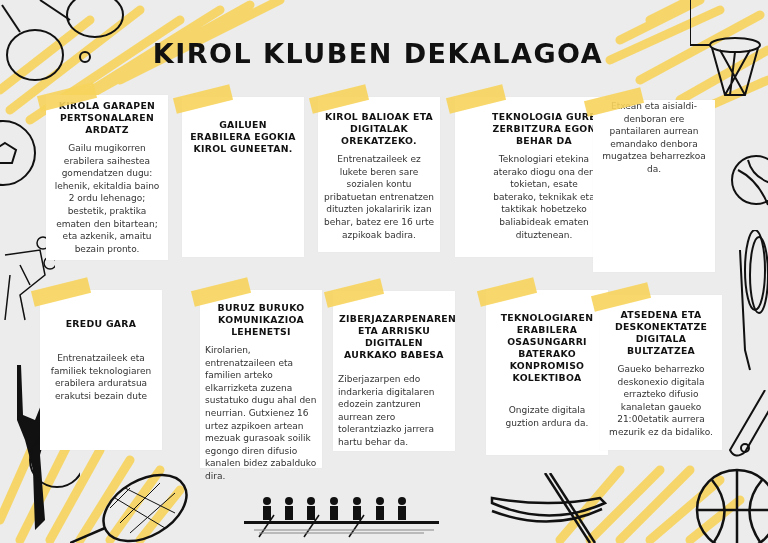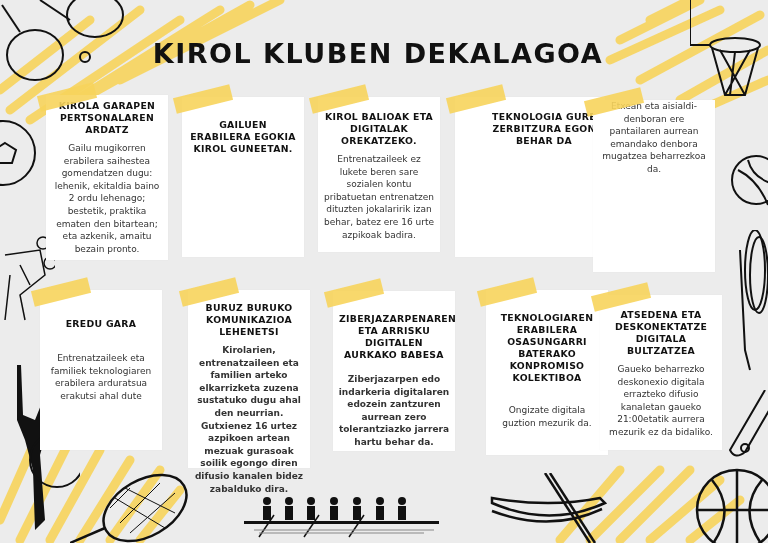--- a/index.html
+++ b/index.html
@@ -23,21 +23,21 @@
     opacity:0.9; transform:rotate(-14deg); left:-8px; top:-6px;
   }
   .card-title {
     margin:14px 6px 6px; text-align:center; font-weight:bold;
     font-size:9.3px; line-height:12px; letter-spacing:0.3px; color:#111;
     text-transform:uppercase;
   }
   .card-body {
     margin:0 5px 8px; text-align:center; font-size:9px; line-height:12.6px; color:#333;
   }
-  .card-body.left { text-align:center;font-weight:bold; }
+  .card-body.left { text-align:left; }
 </style>
 </head>
 <body>
 
 <svg class="deco" width="768" height="543" style="left:0;top:0">
   <g stroke="#f7d45c" stroke-width="9" stroke-linecap="round" fill="none" opacity="0.9">
     <path d="M0 90 L90 20 M10 110 L140 10 M30 120 L180 20 M60 110 L220 10 M80 100 L250 5 M120 80 L280 0"></path>
     <path d="M620 40 L700 0 M610 60 L720 10 M640 80 L760 15 M680 100 L768 50 M700 110 L768 80 M650 20 L690 0"></path>
     <path d="M0 520 L40 430 M20 540 L70 440 M50 540 L100 450 M80 540 L130 460 M110 540 L160 470 M140 540 L180 490"></path>
     <path d="M560 540 L620 470 M590 540 L660 470 M620 540 L690 470 M650 540 L720 480 M690 540 L740 500"></path>
@@ -160,43 +160,44 @@
   <div class="card-title" style="margin-top:22px">GAILUEN ERABILERA EGOKIA KIROL GUNEETAN.</div>
 </div>
 <div class="card" style="left:318px;top:97px;height:155px;">
   <div class="tape"></div>
   <div class="card-title" style="margin-top:14px">KIROL BALIOAK ETA DIGITALAK OREKATZEKO.</div>
   <div class="card-body">Entrenatzaileek ez lukete beren sare sozialen kontu pribatuetan entrenatzen dituzten jokalaririk izan behar, batez ere 16 urte azpikoak badira.</div>
 </div>
 <div class="card" style="left:455px;top:97px;height:160px;padding-left:28px;">
   <div class="tape"></div>
   <div class="card-title" style="margin-top:14px">TEKNOLOGIA GURE ZERBITZURA EGON BEHAR DA</div>
+  <div class="card-body">Teknologiari etekina aterako diogu ona den tokietan, esate baterako, teknikak eta taktikak hobetzeko baliabideak ematen dituztenean.</div>
 </div>
 <div class="card" style="left:593px;top:100px;height:172px;">
   <div class="tape"></div>
   <div class="card-body">Etxean eta aisialdi-denboran ere pantailaren aurrean emandako denbora mugatzea beharrezkoa da.</div>
 </div>
 
 <div class="card" style="left:40px;top:290px;height:160px;">
   <div class="tape"></div>
   <div class="card-title" style="margin-top:28px">EREDU GARA</div>
-  <div class="card-body" style="margin-top:22px">Entrenatzaileek eta familiek teknologiaren erabilera arduratsua erakutsi ahal dute</div>
-</div>
-<div class="card" style="left:188px;top:290px;height:178px;">
+  <div class="card-body" style="margin-top:22px">Entrenatzaileek eta familiek teknologiaren erabilera arduratsua erakutsi bezain dute</div>
+</div>
+<div class="card" style="left:200px;top:290px;height:178px;">
   <div class="tape"></div>
   <div class="card-title" style="margin-top:12px">BURUZ BURUKO KOMUNIKAZIOA LEHENETSI</div>
   <div class="card-body left">Kirolarien, entrenatzaileen eta familien arteko elkarrizketa zuzena sustatuko dugu ahal den neurrian. Gutxienez 16 urtez azpikoen artean mezuak gurasoak soilik egongo diren difusio kanalen bidez zabalduko dira.</div>
 </div>
 <div class="card" style="left:333px;top:291px;height:160px;">
   <div class="tape"></div>
   <div class="card-title" style="margin-top:22px">ZIBERJAZARPENAREN ETA ARRISKU DIGITALEN AURKAKO BABESA</div>
   <div class="card-body left" style="margin-top:12px">Ziberjazarpen edo indarkeria digitalaren edozein zantzuren aurrean zero tolerantziazko jarrera hartu behar da.</div>
 </div>
 <div class="card" style="left:457px;top:290px;height:165px;margin-left:29px;">
   <div class="tape"></div>
   <div class="card-title" style="margin-top:22px">TEKNOLOGIAREN ERABILERA OSASUNGARRI BATERAKO KONPROMISO KOLEKTIBOA</div>
-  <div class="card-body" style="margin-top:20px">Ongizate digitala guztion mezurik da.</div>
+  <div class="card-body" style="margin-top:20px">Ongizate digitala guztion ardura da.</div>
 </div>
 <div class="card" style="left:600px;top:295px;height:155px;">
   <div class="tape"></div>
   <div class="card-title" style="margin-top:14px">ATSEDENA ETA DESKONEKTATZE DIGITALA BULTZATZEA</div>
   <div class="card-body">Gaueko beharrezko deskonexio digitala errazteko difusio kanaletan gaueko 21:00etatik aurrera mezurik ez da bidaliko.</div>
 </div>
 
 </body></html>

